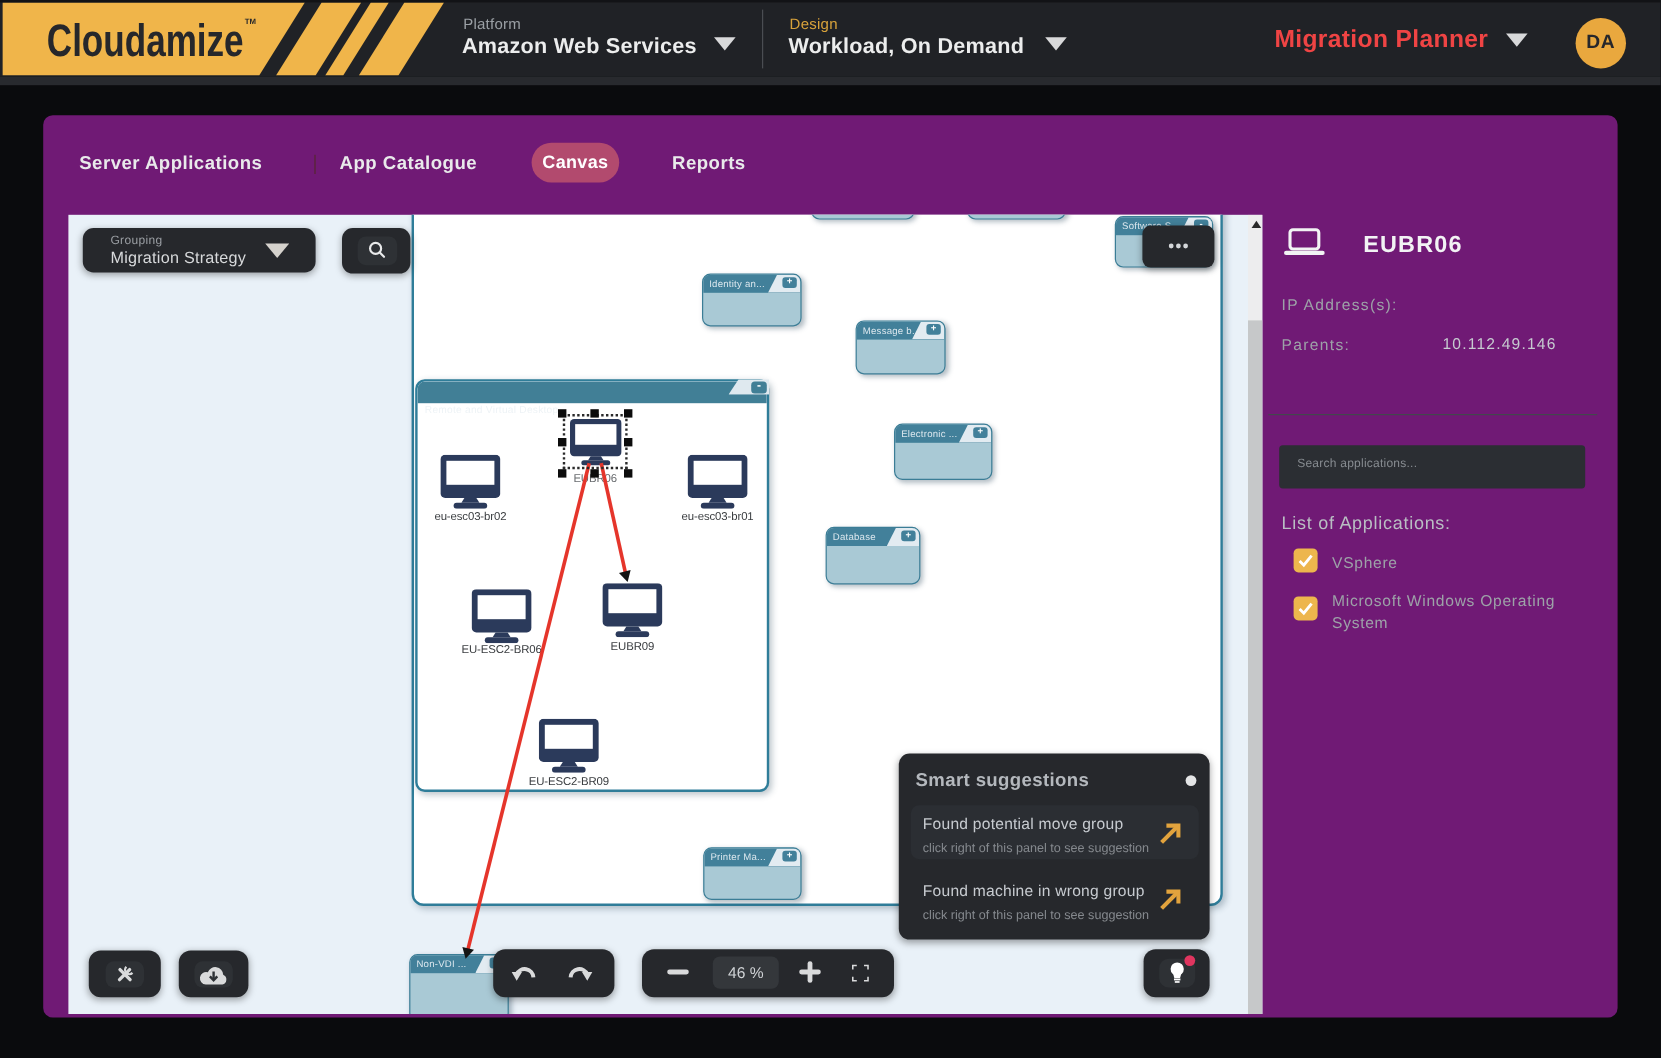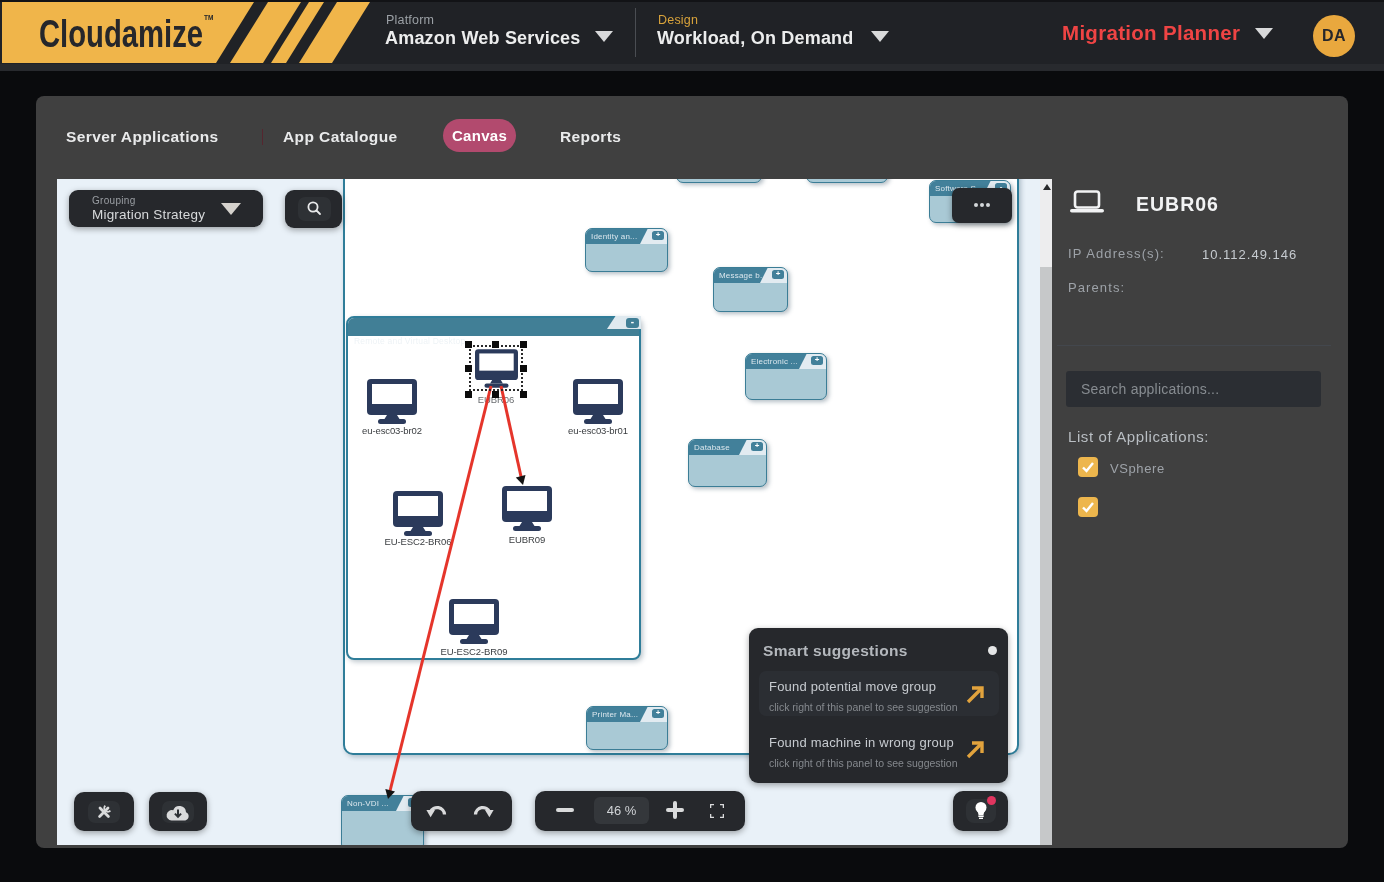--- a/index.html
+++ b/index.html
@@ -11,21 +11,21 @@
 
 .hdr { position:absolute; left:0; top:0; width:1384px; height:64px; background:#202226; }
 .hdr-strip { position:absolute; left:0; top:64px; width:1384px; height:7px; background:#282a2e; }
 .hlabel { font-size:12.5px; color:#9ba0a5; letter-spacing:.2px; }
 .hvalue { font-size:18px; font-weight:bold; color:#eceded; letter-spacing:.2px; }
 .caret { width:0; height:0; border-left:9px solid transparent; border-right:9px solid transparent; border-top:11px solid #d8d9da; display:inline-block; }
 .hdiv { position:absolute; left:635px; top:8px; width:1px; height:49px; background:#4a4d52; }
 .avatar { position:absolute; left:1313px; top:15px; width:42px; height:42px; border-radius:50%; background:#e9a83e; color:#26272b; font-weight:bold; font-size:16px; text-align:center; line-height:42px; letter-spacing:.5px; }
 
 
-.panel { position:absolute; left:36px; top:96px; width:1312px; height:752px; background:#404040; border-radius:8px; }
+.panel { position:absolute; left:36px; top:96px; width:1312px; height:752px; background:#701a75; border-radius:8px; }
 .tab { position:absolute; font-size:15.5px; font-weight:bold; color:#e9eaeb; letter-spacing:.4px; }
 .pill { position:absolute; left:407px; top:23px; width:73px; height:33px; background:#b24a6e; border-radius:17px; color:#fff; font-size:15px; font-weight:bold; text-align:center; line-height:33px; letter-spacing:.3px; }
 
 
 .canvas { position:absolute; left:21px; top:83px; width:995px; height:666px; background:#e9f1f8; overflow:hidden; }
 
 
 .gbox { position:absolute; border:1.5px solid #3b7d96; border-radius:7px; background:#a9c9d5; overflow:hidden; box-shadow:2px 2px 4px rgba(40,70,90,.35); }
 .gb-head { position:absolute; left:0; top:0; right:0; height:15px; background:#42809a; color:#dce7ee; font-size:8px; padding:2.5px 0 0 5px; letter-spacing:.2px; white-space:nowrap; }
 .gb-notch { position:absolute; top:0; right:0; width:27px; height:15px; background:#e2ebf1; clip-path:polygon(28% 0, 100% 0, 100% 100%, 0 100%); }
@@ -35,21 +35,21 @@
 .wbox { position:absolute; border:2px solid #2f7d99; border-radius:10px; background:#ffffff; box-shadow:2px 2px 5px rgba(40,70,90,.3); }
 
 
 .nlab { position:absolute; font-size:9.5px; letter-spacing:-.1px; color:#3a3d40; text-align:center; white-space:nowrap; }
 
 
 .ctl { position:absolute; background:#26282c; border-radius:10px; box-shadow:0 2px 6px rgba(0,0,0,.35);padding-left:42px; }
 
 
 .slab { position:absolute; font-size:13px; color:#9da2a8; letter-spacing:1.1px; }
-.sval { position:absolute; font-size:13px; color:#c6cbd0; letter-spacing:1px; line-height:18px; }
+.sval { position:absolute; font-size:13px; color:#c6cbd0; letter-spacing:1px; line-height:18px;margin-top:32px; }
 .cb { position:absolute; width:20px; height:20px; background:#edb64d; border-radius:4px; }
 </style>
 </head>
 <body>
 <div id="app">
   <div class="hdr">
       <div class="abs" style="left:0;top:0;width:1384px;height:2px;background:#121316"></div>
     <svg class="abs" style="left:2px;top:2px" width="372" height="61" viewBox="0 0 372 61">
       <polygon points="0,0 252,0 214,61 0,61" fill="#f0b54a"></polygon>
       <polygon points="266,0 299,0 261,61 228,61" fill="#f0b54a"></polygon>
@@ -282,26 +282,27 @@
     <svg class="abs" style="left:1034px;top:94px" width="34" height="23" viewBox="0 0 34 23">
       <rect x="5" y="1.5" width="24" height="16" rx="2.5" fill="none" stroke="#f2f3f4" stroke-width="2.6"></rect>
       <rect x="0" y="19" width="34" height="3.6" rx="1.8" fill="#f2f3f4"></rect>
     </svg>
     <div class="abs" style="left:1100px;top:97px;font-size:19.5px;font-weight:bold;color:#f2f3f4;letter-spacing:1px">EUBR06</div>
     <div class="slab" style="left:1032px;top:150px">IP Address(s):</div>
     <div class="sval" style="left:1166px;top:150px">10.112.49.146</div>
     <div class="slab" style="left:1032px;top:184px">Parents:</div>
     <div class="abs" style="left:1021px;top:249px;width:274px;height:1px;background:#43474d"></div>
     <div class="abs" style="left:1030px;top:275px;width:255px;height:36px;background:#2b2e33;border-radius:3px">
-      <div class="abs" style="left:15px;top:10px;font-size:14px;color:#878c91;letter-spacing:.2px">Search applications...</div>
+      <div class="abs" style="left:15px;top:10px;font-size:10px;color:#878c91;letter-spacing:.2px">Search applications...</div>
     </div>
     <div class="abs" style="left:1032px;top:332px;font-size:15px;color:#b9bec3;letter-spacing:.6px">List of Applications:</div>
     <div class="cb" style="left:1042px;top:361px"></div>
     <svg class="abs" style="left:1045px;top:364px" width="14" height="14" viewBox="0 0 14 14">
         <polyline points="2,7.5 5.5,11 12,3" fill="none" stroke="#fff" stroke-width="2.4"></polyline>
       </svg>
     <div class="slab" style="left:1074px;top:365px;letter-spacing:.6px">VSphere</div>
     <div class="cb" style="left:1042px;top:401px"></div>
     <svg class="abs" style="left:1045px;top:404px" width="14" height="14" viewBox="0 0 14 14">
         <polyline points="2,7.5 5.5,11 12,3" fill="none" stroke="#fff" stroke-width="2.4"></polyline>
       </svg>
+    <div class="slab" style="left:1074px;top:396px;letter-spacing:.6px;line-height:18px">Microsoft Windows Operating<br>System</div>
   </div>
 </div>
 
 </body></html>

